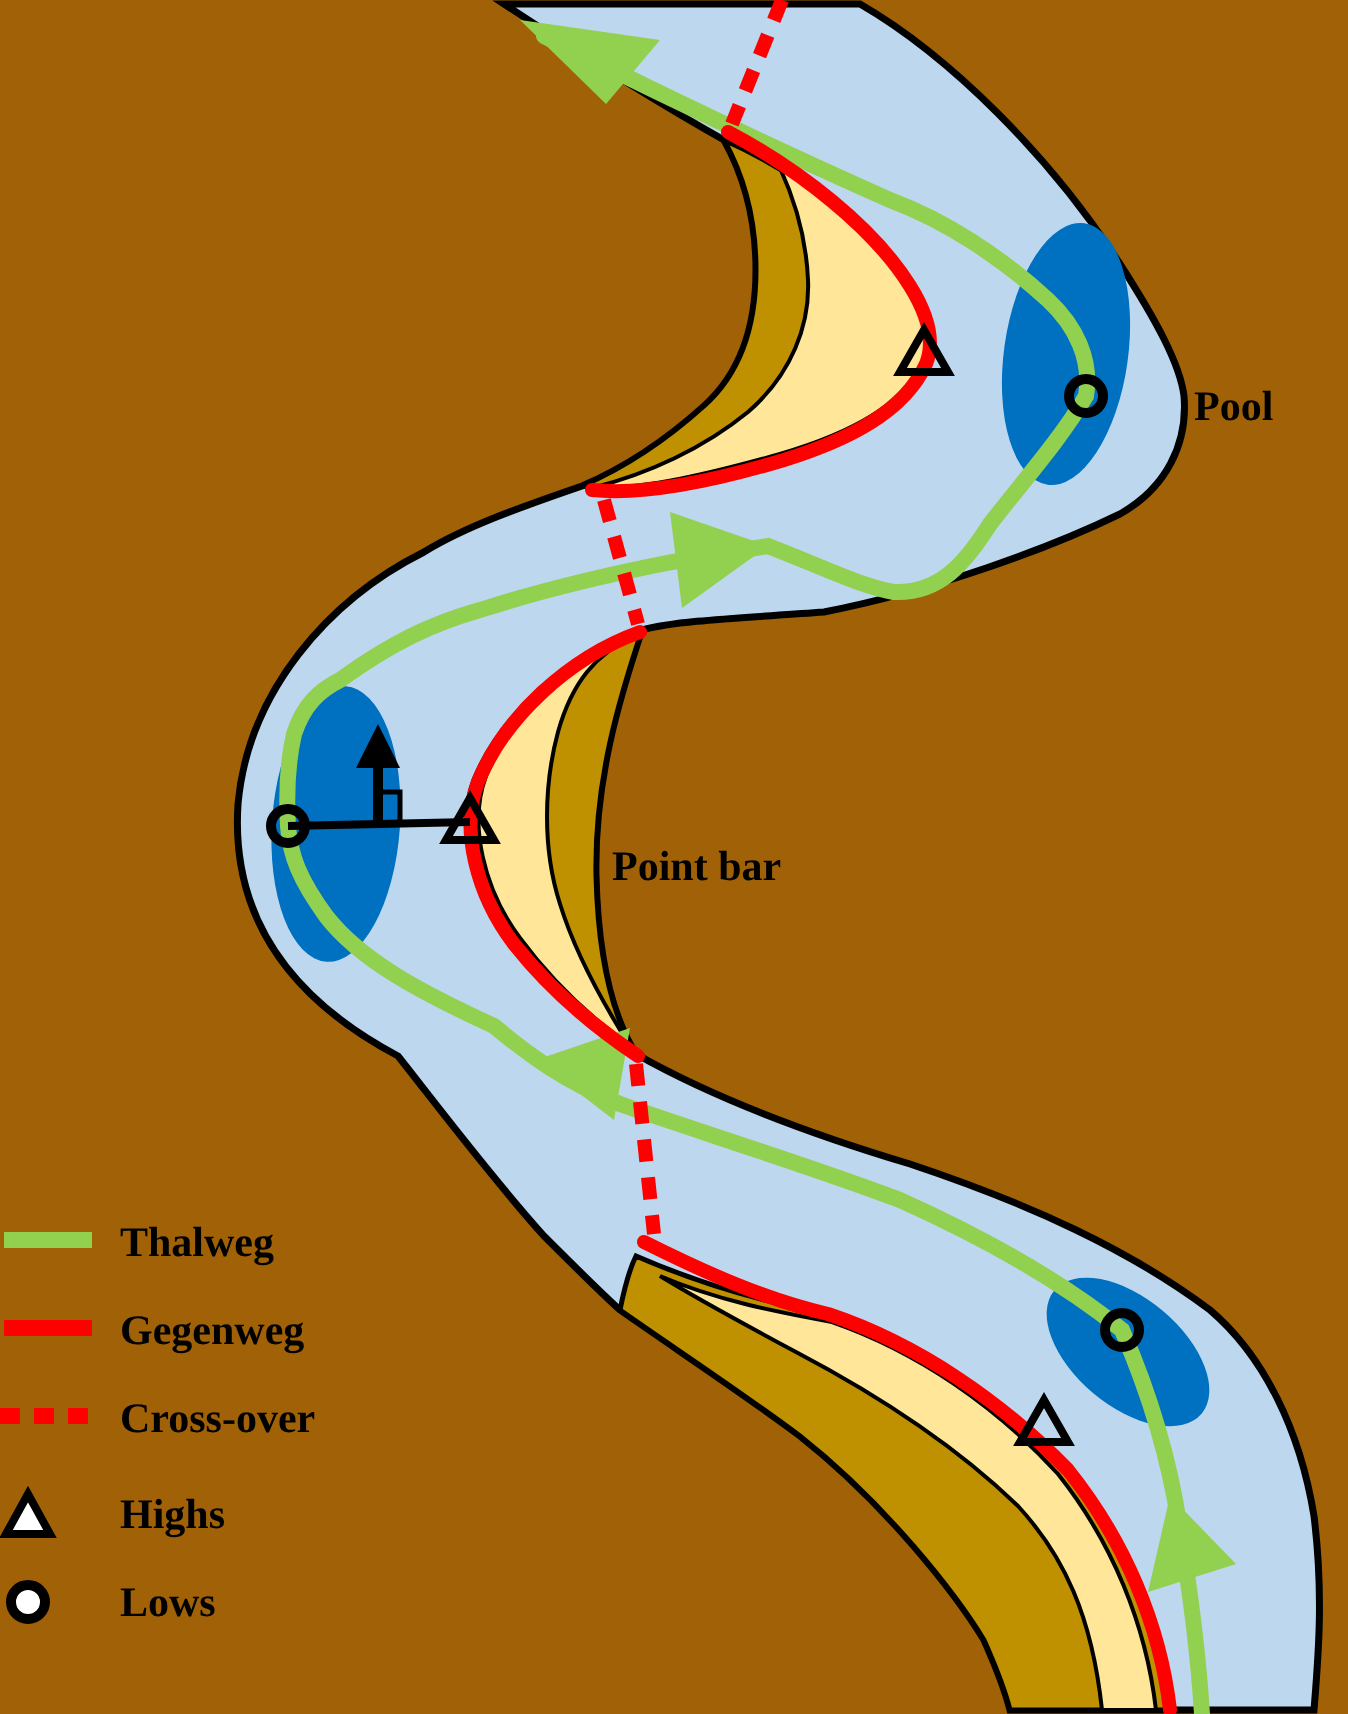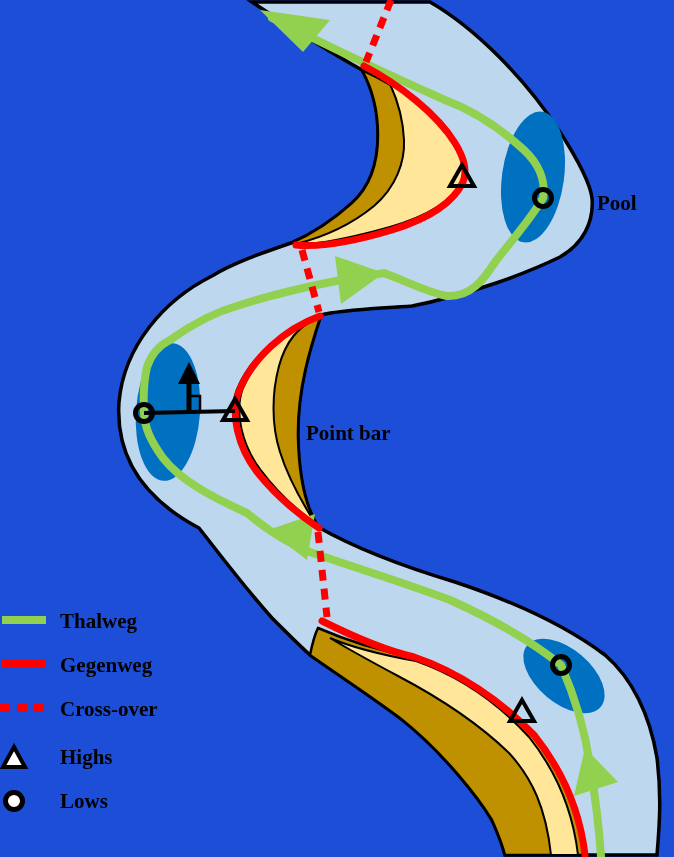--- a/index.html
+++ b/index.html
@@ -4,21 +4,21 @@
 <style>
   html, body {
     margin: 0;
     padding: 0;
     background: #FFFFFF;
   }
   .stage {
     position: relative;
     width: 674px;
     height: 857px;
-    background: #1d4ed8;
+    background: #a16207;
     overflow: hidden;
     font-family: "Liberation Serif", serif;
   }
   svg { display: block; }
   .map-label, .legend-label {
     font-family: "Liberation Serif", serif;
     font-weight: bold;
     font-size: 21px;
     fill: #000000;
   }

